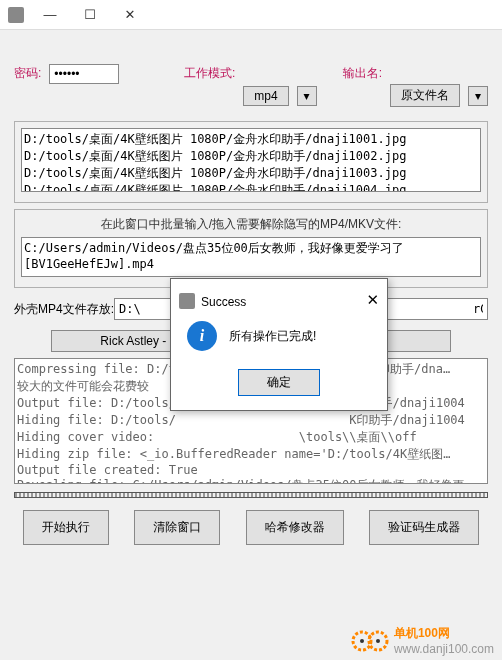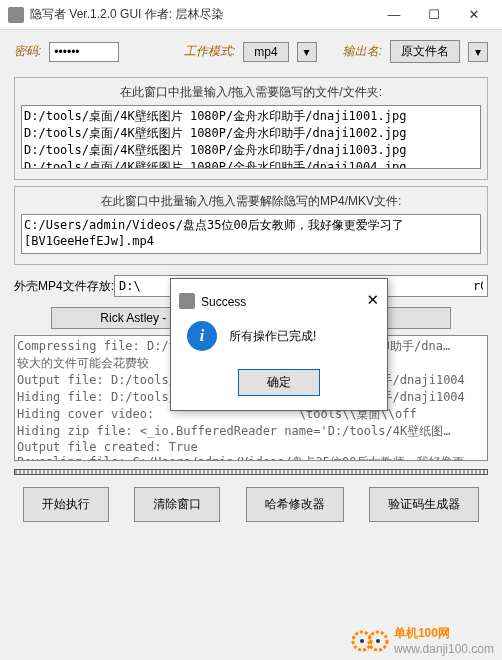--- a/index.html
+++ b/index.html
@@ -3,23 +3,23 @@
 <meta charset="utf-8">
 <style>
 * { box-sizing: border-box; margin: 0; padding: 0; font-family: "Microsoft YaHei", "SimSun", sans-serif; }
 body { width: 502px; height: 660px; background: #f0f0f0; position: relative; overflow: hidden; }
 .titlebar { height: 30px; background: #fff; display: flex; align-items: center; padding: 0 8px; border-bottom: 1px solid #ddd; }
 .titlebar .icon { width: 16px; height: 16px; margin-right: 6px; background: #888; border-radius: 2px; }
 .titlebar .title { font-size: 12px; color: #333; flex: 1; }
 .winbtns { display: flex; }
 .winbtn { width: 40px; height: 28px; display: flex; align-items: center; justify-content: center; font-size: 13px; color: #333; }
 .toprow { display: flex; align-items: center; padding: 10px 14px 8px; gap: 8px; font-size: 12px; }
-.toprow .lbl { color: #a16207; font-style: italic; }
+.toprow .lbl { color: #be185d; }
 .toprow input[type=password] { width: 70px; height: 20px; border: 1px solid #888; padding: 0 4px; font-size: 12px; }
-.btn { border: 1px solid #888; background: #e1e1e1; font-size: 12px; padding: 2px 10px; cursor: pointer; }
+.btn { border: 1px solid #888; background: #e1e1e1; font-size: 12px; padding: 2px 10px; cursor: pointer; margin-top: 44px; }
 .section { margin: 6px 14px; border: 1px solid #b0b0b0; padding: 6px; }
 .sechdr { text-align: center; font-size: 12px; color: #333; margin-bottom: 4px; }
 .txtarea { width: 100%; height: 64px; border: 1px solid #888; font-family: "SimSun", monospace; font-size: 12px; padding: 2px; background: #fff; resize: none; overflow: hidden; white-space: pre; }
 .txtarea.sm { height: 40px; white-space: pre-wrap; }
 .shellrow { display: flex; align-items: center; margin: 10px 14px; font-size: 12px; }
 .shellrow input { flex: 1; height: 22px; border: 1px solid #888; padding: 0 4px; font-family: "SimSun", monospace; font-size: 12px; }
 .mp4row { display: flex; align-items: center; justify-content: center; margin: 4px 14px; gap: 0; }
 .mp4box { border: 1px solid #888; background: #e1e1e1; font-size: 12px; padding: 3px 8px; }
 .mp4box.last { border-left: none; }
 .log { margin: 6px 14px; border: 1px solid #888; background: #fff; height: 126px; font-family: "SimSun", monospace; font-size: 12px; padding: 2px; overflow: hidden; white-space: pre; color: #666; }
@@ -38,21 +38,20 @@
 .modal .mbody { display: flex; align-items: center; padding: 12px 16px 18px; gap: 12px; font-size: 12px; }
 .modal .micirc { width: 30px; height: 30px; border-radius: 50%; background: #1976d2; color: #fff; display: flex; align-items: center; justify-content: center; font-size: 16px; font-weight: bold; font-family: Georgia, serif; font-style: italic; }
 .modal .mfoot { display: flex; justify-content: center; padding: 0 0 14px; }
 .modal .okbtn { border: 1px solid #0066cc; background: #e1e1e1; font-size: 12px; padding: 4px 28px; cursor: pointer; }
 </style>
 </head>
 <body>
 
 <div class="titlebar">
   <span class="icon"></span>
-  <span class="title">隐写者 Ver.1.2.0 GUI 作者: 层林尽染</span>
   <div class="winbtns">
     <span class="winbtn">—</span>
     <span class="winbtn">☐</span>
     <span class="winbtn">✕</span>
   </div>
 </div>
 
 <div class="toprow">
   <span class="lbl">密码:</span>
   <input type="password" value="******" style="">
@@ -60,21 +59,20 @@
   <span class="lbl">工作模式:</span>
   <button class="btn">mp4</button>
   <button class="btn" style="padding:2px 6px">▾</button>
   <span style="width:10px"></span>
   <span class="lbl">输出名:</span>
   <button class="btn">原文件名</button>
   <button class="btn" style="padding:2px 6px">▾</button>
 </div>
 
 <div class="section">
-  <div class="sechdr">在此窗口中批量输入/拖入需要隐写的文件/文件夹:</div>
   <textarea class="txtarea" readonly="" style="">D:/tools/桌面/4K壁纸图片 1080P/金舟水印助手/dnaji1001.jpg
 D:/tools/桌面/4K壁纸图片 1080P/金舟水印助手/dnaji1002.jpg
 D:/tools/桌面/4K壁纸图片 1080P/金舟水印助手/dnaji1003.jpg
 D:/tools/桌面/4K壁纸图片 1080P/金舟水印助手/dnaji1004.jpg</textarea>
 </div>
 
 <div class="section">
   <div class="sechdr">在此窗口中批量输入/拖入需要解除隐写的MP4/MKV文件:</div>
   <textarea class="txtarea sm" readonly="" style="">C:/Users/admin/Videos/盘点35位00后女教师，我好像更爱学习了 [BV1GeeHefEJw].mp4</textarea>
 </div>

